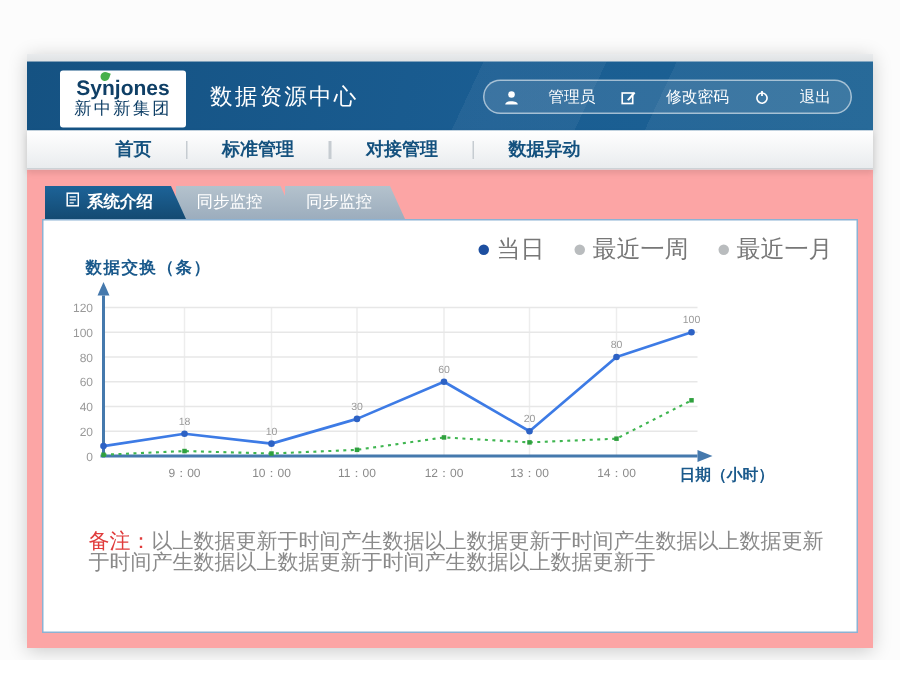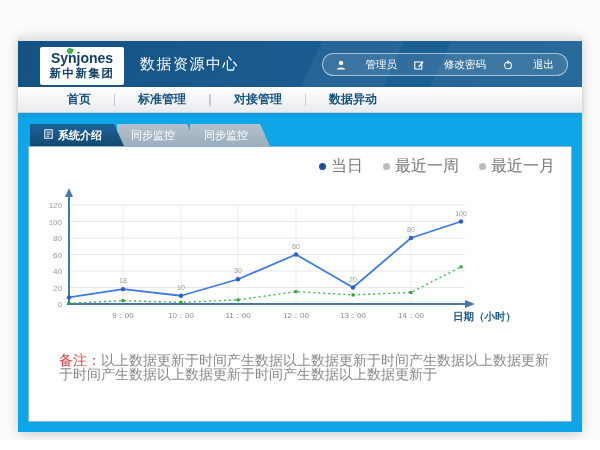--- a/index.html
+++ b/index.html
@@ -11,34 +11,34 @@
   
   .header{position:relative;height:46px;background:linear-gradient(100deg,#155282 0%,#1a5d92 55%,#1c6294 100%);}
   .header::after{content:'';position:absolute;inset:0;pointer-events:none;
      background:linear-gradient(115deg,transparent 52%,rgba(255,255,255,0.05) 52%,rgba(255,255,255,0.05) 66%,
                 transparent 66%,transparent 74%,rgba(255,255,255,0.05) 74%);}
   .logo-box{position:absolute;left:22px;top:6px;width:84px;height:38px;background:#ffffff;border-radius:2px;
             text-align:center;box-sizing:border-box;padding-top:3px;z-index:2;}
   .logo-primary{font-size:14px;font-weight:bold;color:#0f3f66;line-height:16px;position:relative;}
   .logo-swoosh{position:absolute;top:1px;left:27px;width:6px;height:6px;border-radius:50% 0 50% 50%;
                background:#47b04b;transform:rotate(20deg);}
-  .logo-secondary{font-size:11.5px;font-weight:bold;color:#0f3f66;letter-spacing:1.5px;line-height:15px;}
+  .logo-secondary{font-size:11.5px;font-weight:normal;color:#0f3f66;letter-spacing:1.5px;line-height:15px;}
   .app-title{position:absolute;left:122px;top:14px;color:#ffffff;font-size:15px;letter-spacing:1.5px;z-index:2;text-align:right;}
   .user-pill{position:absolute;right:14px;top:12px;height:21px;border:1px solid rgba(255,255,255,0.55);
              border-radius:12px;background:rgba(255,255,255,0.10);display:flex;align-items:center;
              padding:0 13px;gap:17px;z-index:2;}
   .user-item{display:flex;align-items:center;gap:20px;color:#ffffff;font-size:10.5px;cursor:pointer;white-space:nowrap;}
   .user-item svg{display:block;}
   
   .nav{position:relative;height:25px;background:linear-gradient(#ffffff,#e9ecee);border-bottom:1px solid #ccd2d6;
-       box-shadow:0 2px 4px rgba(0,0,0,0.10);display:flex;align-items:center;padding-left:26px;z-index:3;}
+       box-shadow:0 2px 4px rgba(0,0,0,0.10);display:flex;align-items:center;padding-left:36px;z-index:3;}
   .nav-item{font-size:12px;color:#14517e;font-weight:bold;padding:0 23px;cursor:pointer;white-space:nowrap;}
   .nav-sep{width:1px;height:12px;background:#c6ccd1;}
   
-  .content{position:absolute;top:77px;left:0;right:0;bottom:0;background:#0ea5e9;}
+  .content{position:absolute;top:77px;left:0;right:0;bottom:0;background:#fca5a5;}
   .tabs{position:absolute;top:11px;left:12px;display:flex;z-index:5;}
   .tab{height:22px;line-height:22px;padding:0 22px 0 14px;font-size:11px;color:#ffffff;cursor:pointer;
        clip-path:polygon(0 0,calc(100% - 10px) 0,100% 100%,0 100%);white-space:nowrap;}
   .tab.active{background:linear-gradient(#1d6398,#134a72);z-index:3;font-weight:bold;display:flex;align-items:center;gap:5px;}
   .tab.inactive{background:linear-gradient(#b4c2cd,#9cadbd);margin-left:-7px;}
   .tab:nth-child(2){z-index:2;}
   .tab:nth-child(3){z-index:1;}
   .panel{position:absolute;top:33px;left:10px;right:10px;height:274px;background:#ffffff;
          border:1px solid #8cb2d3;z-index:4;}
   
@@ -202,20 +202,21 @@
           <div class="period-item">
             <span class="pdot"></span>
             <span>最近一周</span>
           </div>
           <div class="period-item">
             <span class="pdot"></span>
             <span>最近一月</span>
           </div>
         </div>
 
+        <div class="y-axis-title">数据交换（条）</div>
 
 
         <div class="note">
           <span class="note-prefix">备注：</span><span>以上数据更新于时间产生数据以上数据更新于时间产生数据以上数据更新于时间产生数据以上数据更新于时间产生数据以上数据更新于</span>
         </div>
       </div>
     </div>
   </div>
 </div>
 

